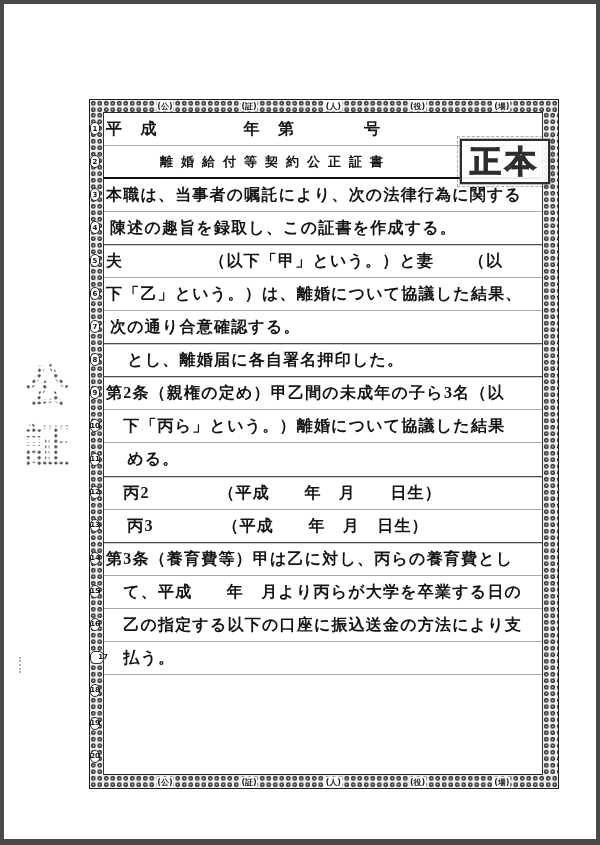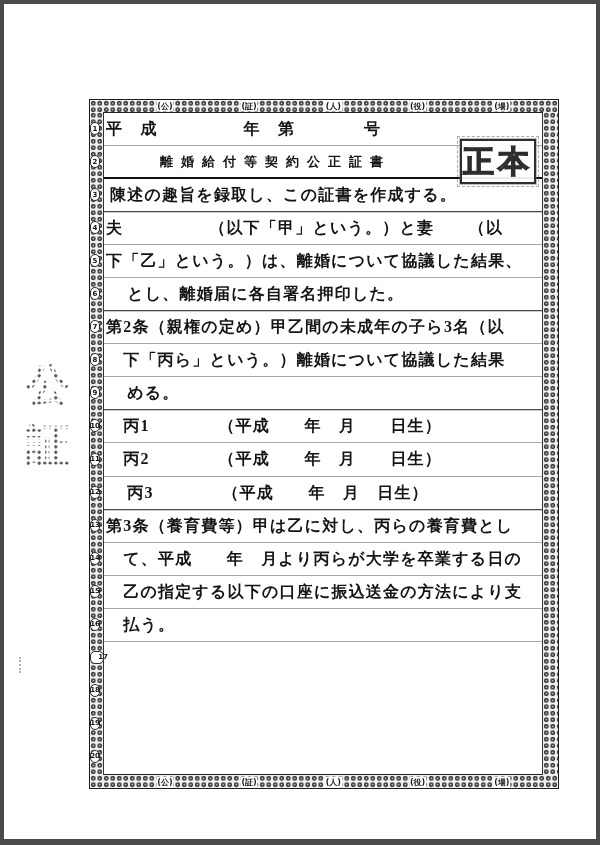--- a/index.html
+++ b/index.html
@@ -46,21 +46,21 @@
   .row:last-child { border-bottom:none; }
   .line-text {
     font-size:16px; font-weight:bold; letter-spacing:1.2px; color:#141414;
     white-space:pre; line-height:1;
   }
   .sep-title { border-bottom:2px solid #0f0f0f; }
   .sep-para  { border-bottom:1px solid #4e4e4e; box-shadow:0 1px 0 rgba(160,160,160,.55);padding-left:6px; }
   .row-title .line-text { letter-spacing:8px; padding-left:54px; font-size:13px; }
   
   .stamp {
-    position:absolute; left:356px; top:26px; width:76px; height:45px; box-sizing:border-box;
+    position:absolute; left:356px; top:26px; width:90px; height:45px; box-sizing:border-box;
     border:2px solid #2e2e2e; background:rgba(255,255,255,.92); z-index:3;
     display:flex; align-items:center; justify-content:center;
     box-shadow:0 0 0 1px rgba(110,110,110,.45); outline:1px dashed rgba(90,90,90,.5); outline-offset:2px;
   }
   .stamp span {
     font-size:31px; font-weight:bold; letter-spacing:4px; line-height:1;
     color:#8d8d8d; -webkit-text-stroke:1.2px #2d2d2d;
   }
   
   .perf { position:absolute; left:16px; top:358px; width:56px; text-align:center; }
@@ -130,43 +130,46 @@
       </div>
     <div class="strip strip-right"></div>
 
     <div class="content" id="content">
       <div class="row">
           <span class="line-text">平　成　　　　　年　第　　　　号</span>
         </div>
         <div class="row row-title sep-title">
           <span class="line-text">離婚給付等契約公正証書</span>
         </div>
+        <div class="row">
+          <span class="line-text">本職は、当事者の嘱託により、次の法律行為に関する</span>
+        </div>
         <div class="row sep-para">
           <span class="line-text">陳述の趣旨を録取し、この証書を作成する。</span>
         </div>
         <div class="row">
           <span class="line-text">夫　　　　　（以下「甲」という。）と妻　　（以</span>
         </div>
         <div class="row">
           <span class="line-text">下「乙」という。）は、離婚について協議した結果、</span>
+        </div>
+        <div class="row sep-para">
+          <span class="line-text">次の通り合意確認する。</span>
         </div>
         <div class="row sep-para">
           <span class="line-text">　とし、離婚届に各自署名押印した。</span>
         </div>
         <div class="row">
           <span class="line-text">第2条（親権の定め）甲乙間の未成年の子ら3名（以</span>
         </div>
         <div class="row">
           <span class="line-text">　下「丙ら」という。）離婚について協議した結果</span>
         </div>
         <div class="row sep-para">
           <span class="line-text">　める。</span>
-        </div>
-        <div class="row">
-          <span class="line-text">　丙1　　　　（平成　　年　月　　日生）</span>
         </div>
         <div class="row">
           <span class="line-text">　丙2　　　　（平成　　年　月　　日生）</span>
         </div>
         <div class="row sep-para">
           <span class="line-text">　丙3　　　　（平成　　年　月　日生）</span>
         </div>
         <div class="row">
           <span class="line-text">第3条（養育費等）甲は乙に対し、丙らの養育費とし</span>
         </div>

